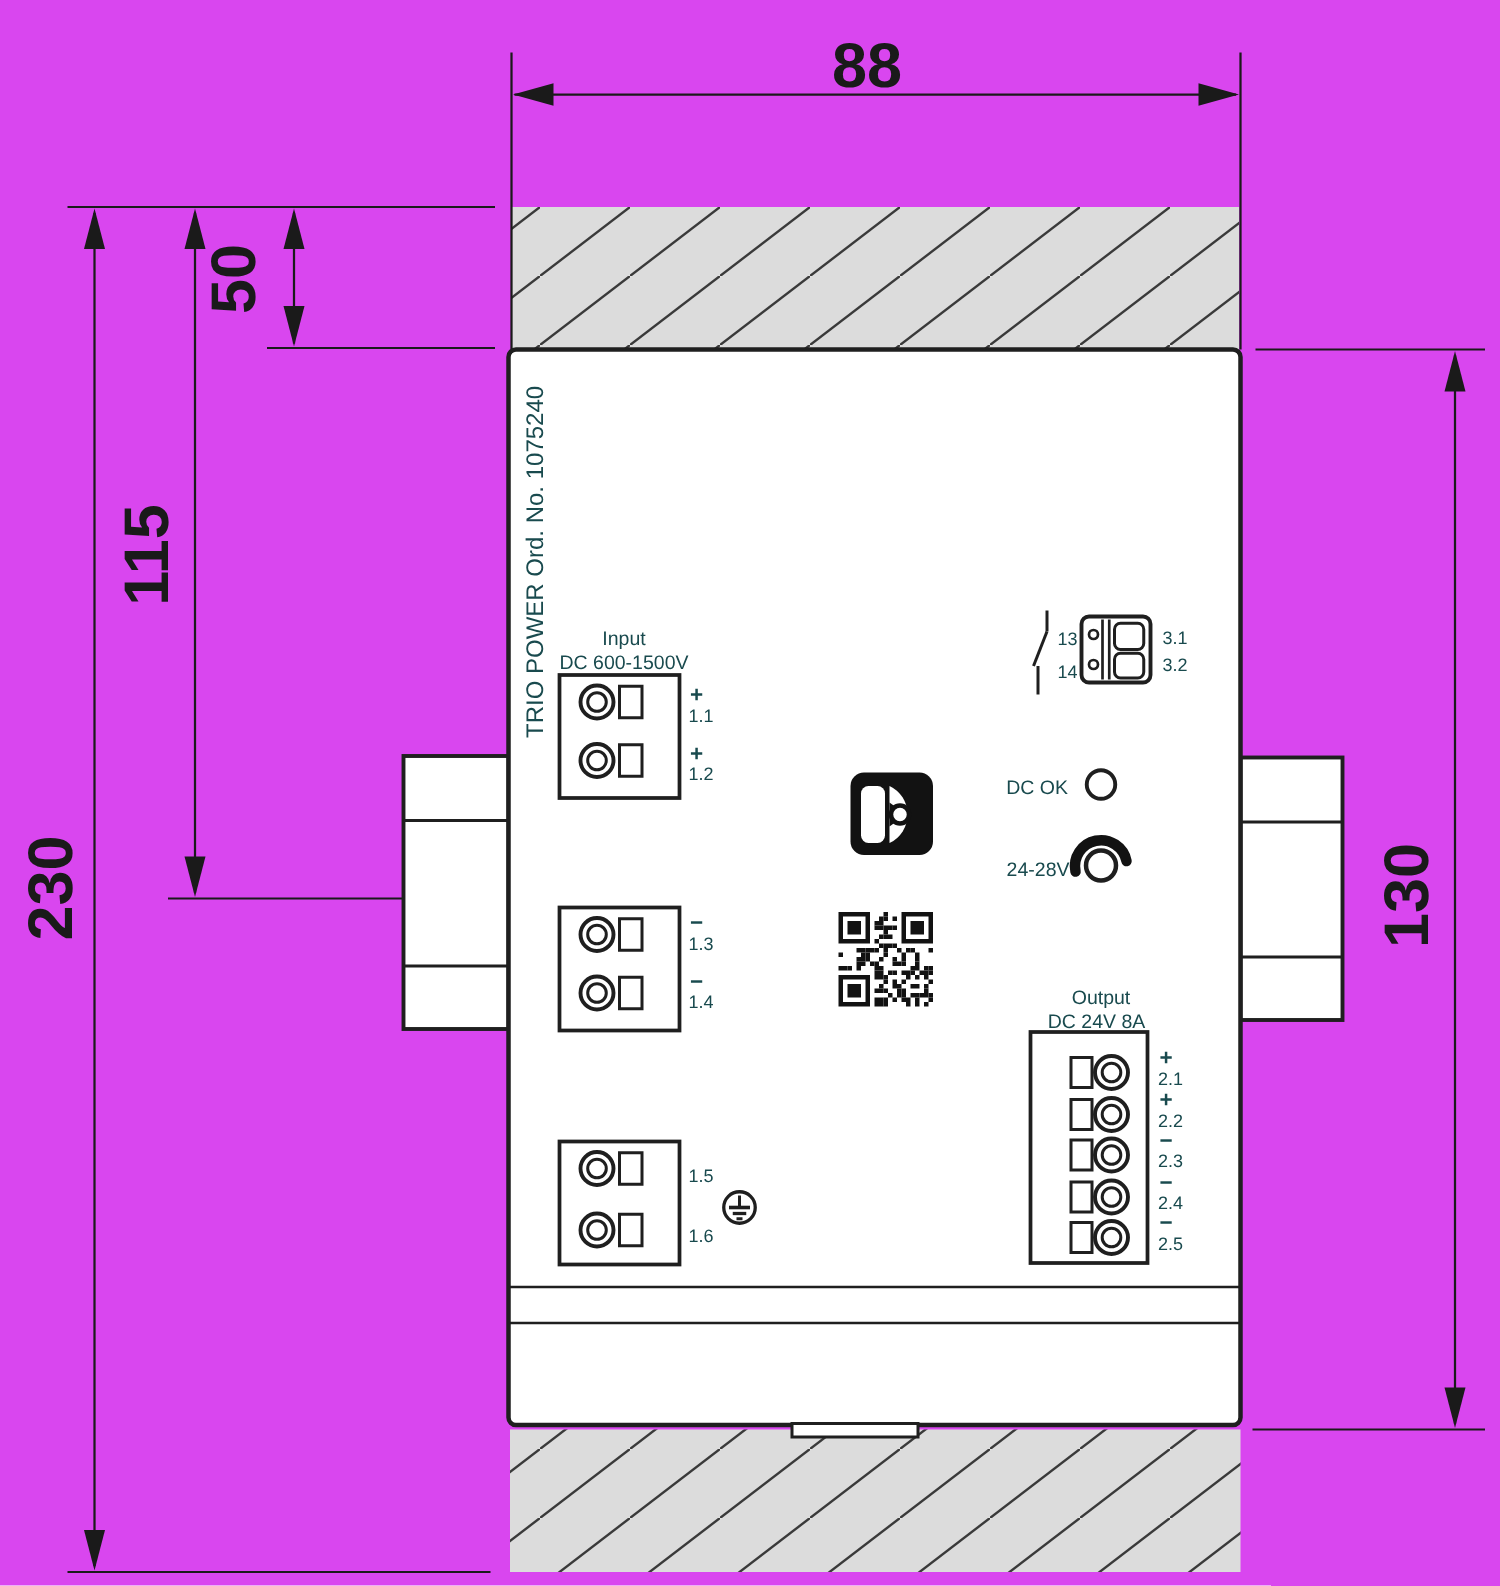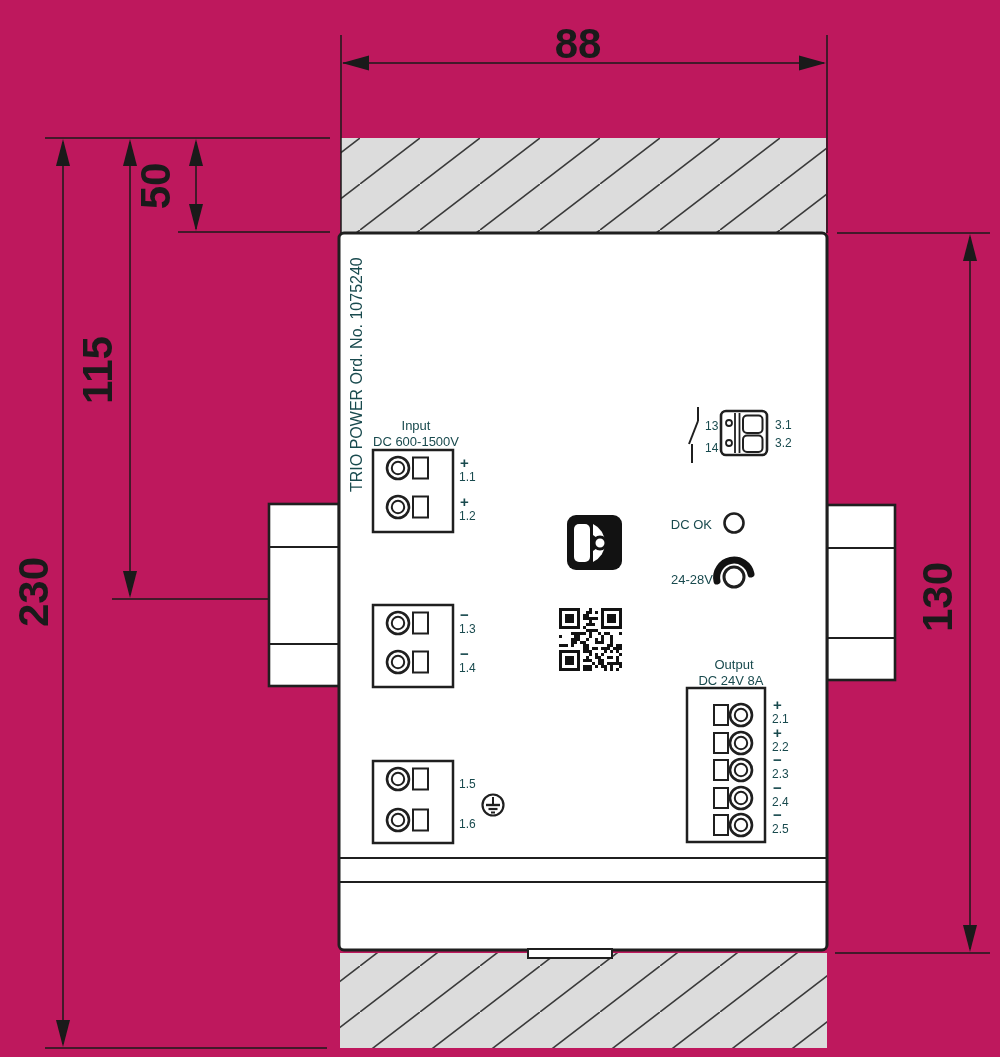--- a/index.html
+++ b/index.html
@@ -1,16 +1,16 @@
 <!DOCTYPE html>
 <html><head>
 <meta charset="utf-8">
 <style>
   html,body{margin:0;padding:0;background:#ffffff;}
-  .stage{position:relative;width:1000px;height:1057px;background:#be185d;overflow:hidden;}
+  .stage{position:relative;width:1000px;height:1057px;background:#d946ef;overflow:hidden;}
   svg{display:block;}
   text{font-family:"Liberation Sans", sans-serif;}
   .dim{font-size:42px;font-weight:bold;fill:#1a1a1a;}
   .lbl{font-size:13px;fill:#194a4e;}
   .num{font-size:12px;fill:#194a4e;}
   .sign{font-size:15px;font-weight:bold;fill:#194a4e;}
   .brand{font-size:16px;fill:#194a4e;}
 </style>
 </head>
 <body>

